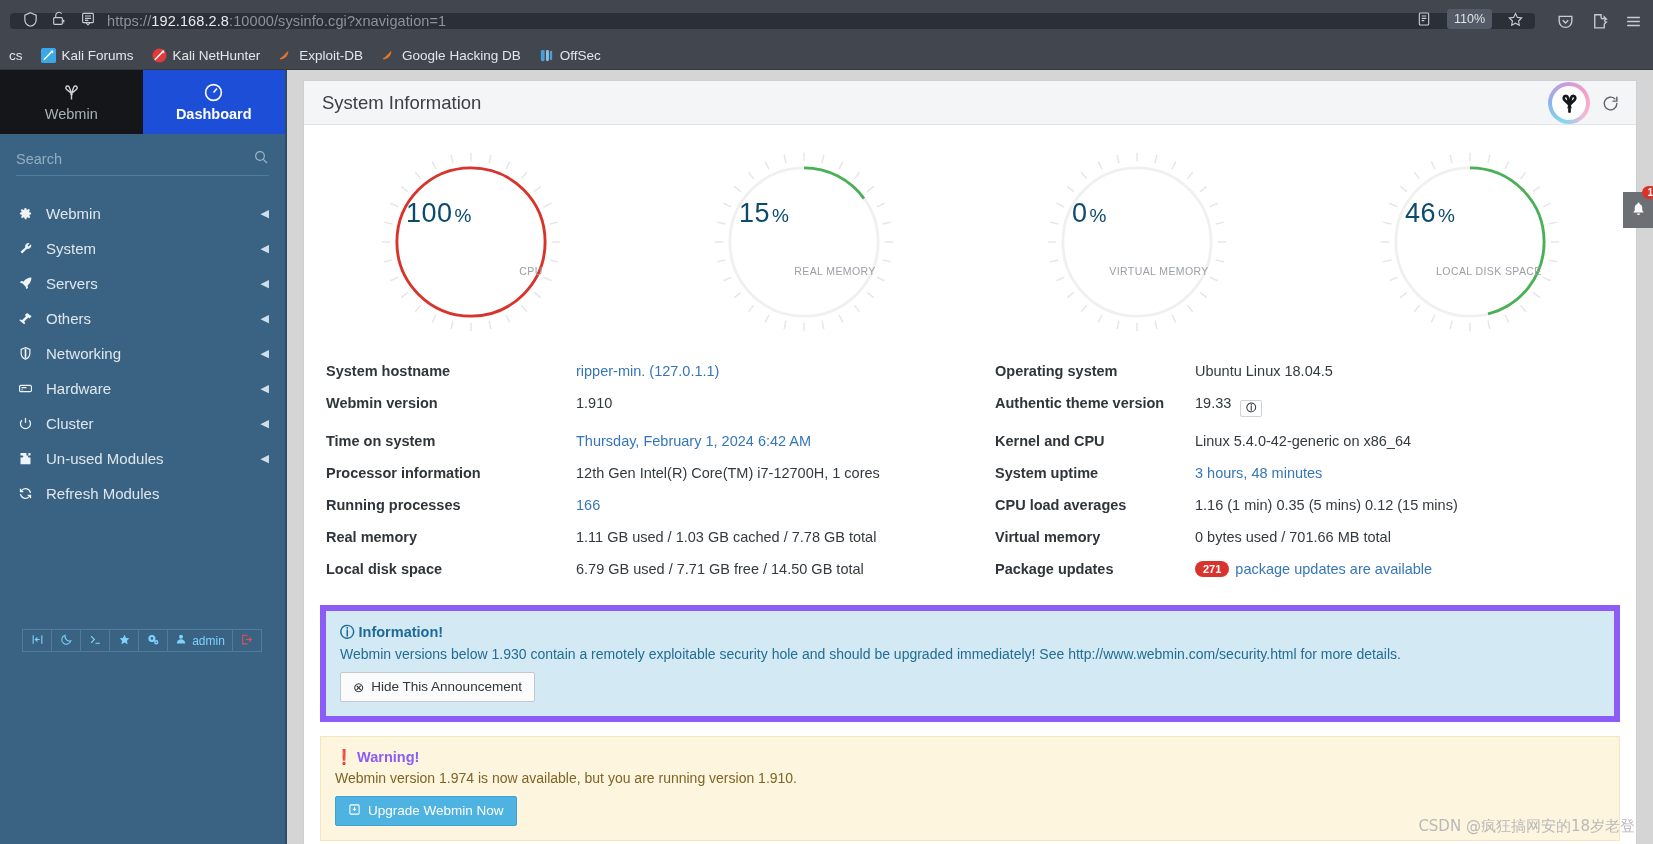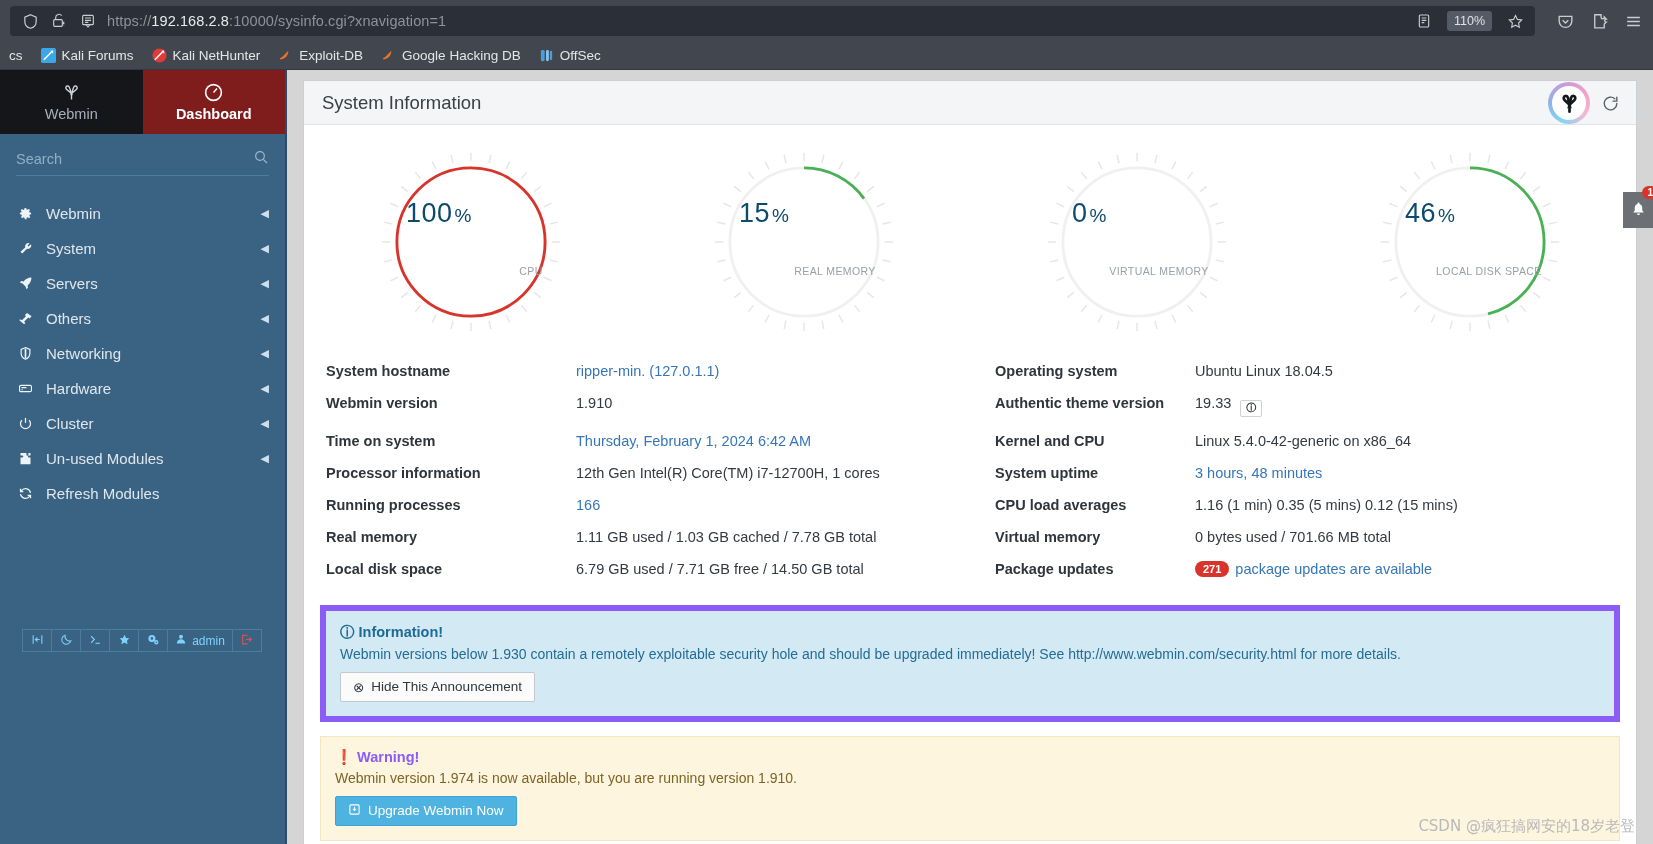--- a/index.html
+++ b/index.html
@@ -10,22 +10,22 @@
     overflow: hidden;
   }
 
   
   .browser-chrome { width: 1653px; background: #42474f; }
   .url-bar-row {
     height: 42px; display: flex; align-items: center;
     padding: 0 10px; gap: 0;
   }
   .url-field {
-    flex: 1; height: 30px; background: #2b2f37;
-    border-radius: 4px; display: flex; align-items: center;
+    flex: 1; height: 16px; background: #2b2f37;
+    border-radius: 4px; display: flex; align-items: flex-end;
     padding: 0 10px; gap: 9px; margin-right: 8px;
   }
   .chrome-icon {
     width: 20px; height: 20px; display: flex;
     align-items: center; justify-content: center;
     color: #c9ccd3; flex: 0 0 auto;
   }
   .chrome-icon svg { display: block; }
   .url-text {
     flex: 1; font-size: 14.5px; color: #8d929b;
@@ -61,21 +61,21 @@
     display: flex; flex-direction: column; position: relative;
     border-right: 2px solid #2c4d66;
   }
   .side-tabs { display: flex; height: 64px; }
   .side-tab {
     flex: 1; display: flex; flex-direction: column;
     align-items: center; justify-content: center; gap: 2px;
     color: #c6ced6; font-size: 14.5px;
   }
   .side-tab.dark { background: #141619; color: #a9b0b8; }
-  .side-tab.active { background: #7f1d1d; color: #ffffff; font-weight: bold; }
+  .side-tab.active { background: #1d4ed8; color: #ffffff; font-weight: bold; }
   .side-tab svg { display: block; margin-bottom: 1px; }
 
   .search-wrap {
     margin: 8px 16px 4px 16px; height: 34px;
     display: flex; align-items: center;
     border-bottom: 1px solid #517d9c;
   }
   .search-input {
     flex: 1; background: transparent; border: 0; outline: none;
     color: #cfdae3; font-size: 14.5px;

